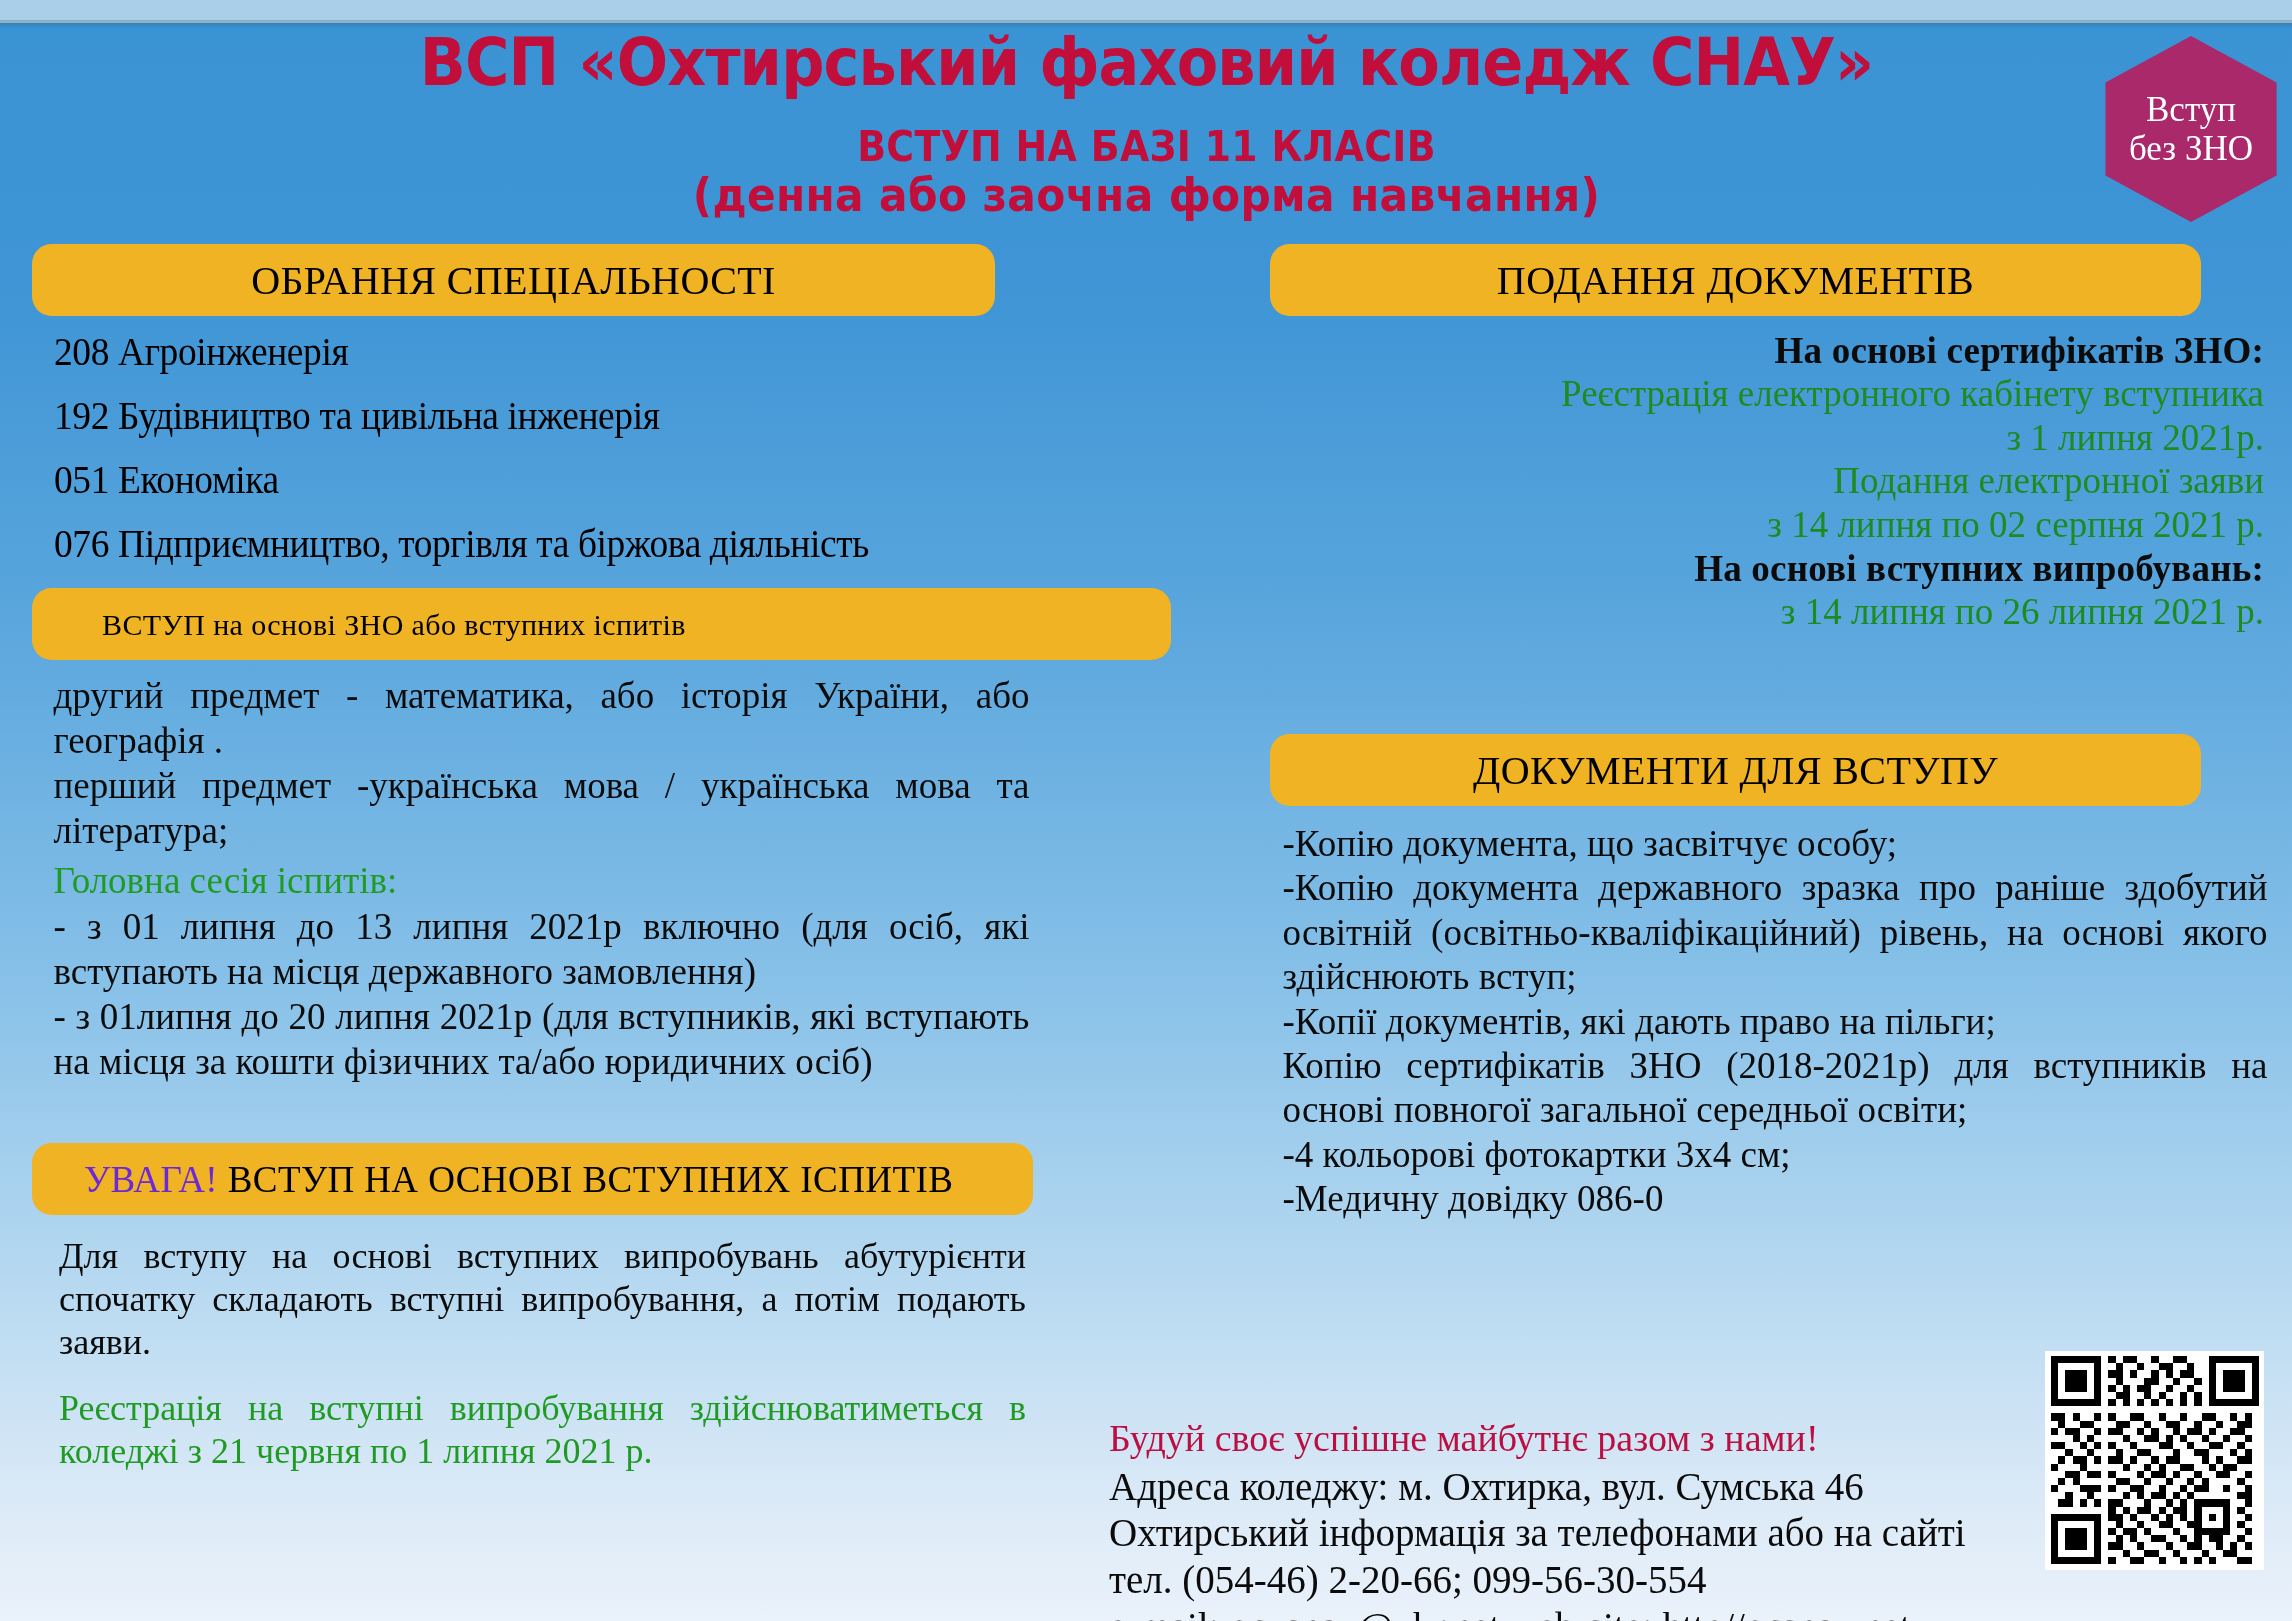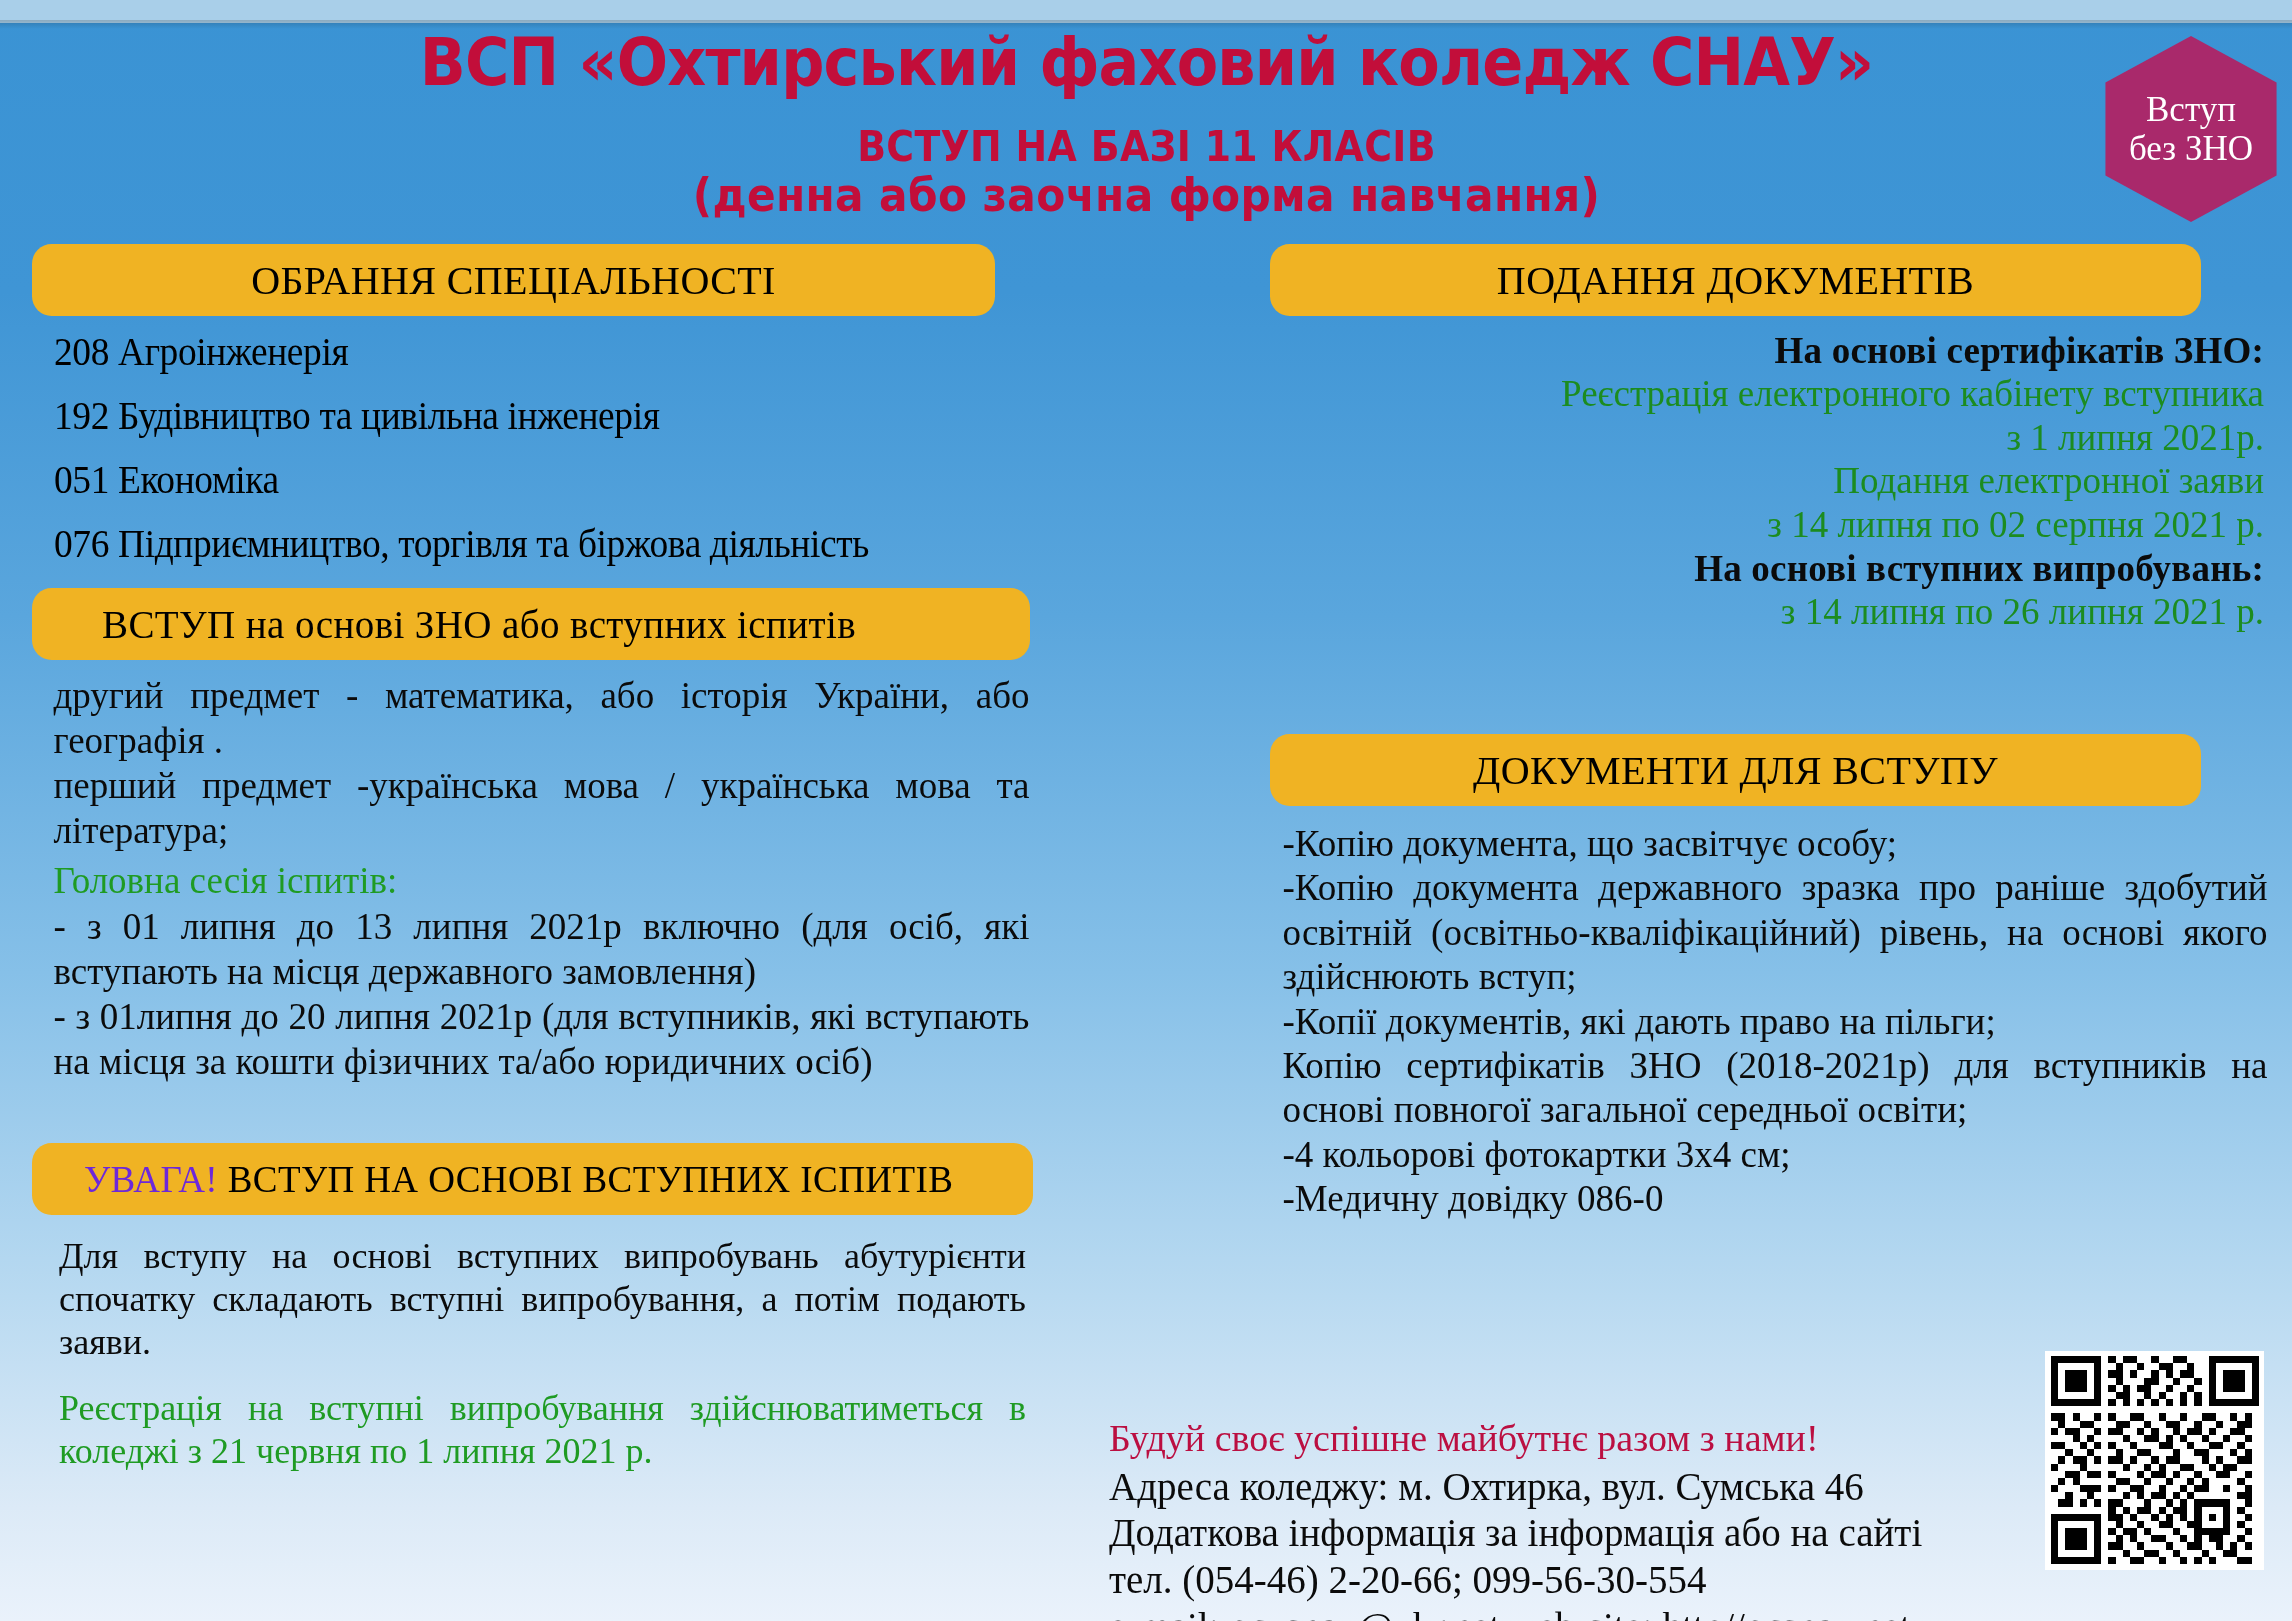--- a/index.html
+++ b/index.html
@@ -124,22 +124,22 @@
     box-sizing: border-box;
     text-align: center;
     font-family: "Liberation Serif", "DejaVu Serif", serif;
     font-size: 40px;
     color: #000000;
     letter-spacing: 0.4px;
     position: relative;
   }
   .bar.left-bar-1 { width: 963px; height: 72px; line-height: 47px; }
   .bar.left-bar-2 {
-    width: 998px; height: 72px; line-height: 47px;
-    text-align: left; padding-left: 70px; font-size: 39px;
+    width: 1139px; height: 72px; line-height: 47px;
+    text-align: left; padding-left: 70px; font-size: 30px;
   }
   .bar.left-bar-3 {
     width: 1001px; height: 72px; line-height: 47px;
     text-align: left; padding-left: 52px; font-size: 37px;
   }
   .bar.right-bar-1 { width: 931px; height: 72px; line-height: 47px; }
   .bar.right-bar-2 { width: 931px; height: 72px; line-height: 47px; }
 
   .bar .attn {
     color: #6d28d9;
@@ -332,21 +332,21 @@
       <p class="txt nojust">-Копії документів, які дають право на пільги;</p>
       <p class="txt">Копію сертифікатів ЗНО (2018-2021р) для вступників на основі повногої загальної середньої освіти;</p>
       <p class="txt nojust">-4 кольорові фотокартки 3х4 см;</p>
       <p class="txt nojust">-Медичну довідку 086-0</p>
     </div>
   </div>
 
   <div class="contacts">
     <p class="slogan">Будуй своє успішне майбутнє разом з нами!</p>
     <p>Адреса коледжу: м. Охтирка, вул. Сумська  46</p>
-    <p>Додаткова інформація за інформація або на сайті</p>
+    <p>Охтирський інформація за телефонами або на сайті</p>
     <p>тел. (054-46) 2-20-66; 099-56-30-554</p>
     <p>e-mail: oc_snau@ukr.net web-site: http//ocsnau.net</p>
   </div>
 
   <div class="qr">
     <svg width="208" height="208" viewBox="0 0 29 29" shape-rendering="crispEdges" aria-hidden="true">
       <rect width="29" height="29" fill="#ffffff"></rect>
       <g fill="#000000">
 
         <rect x="0" y="0" width="7" height="1"></rect>

